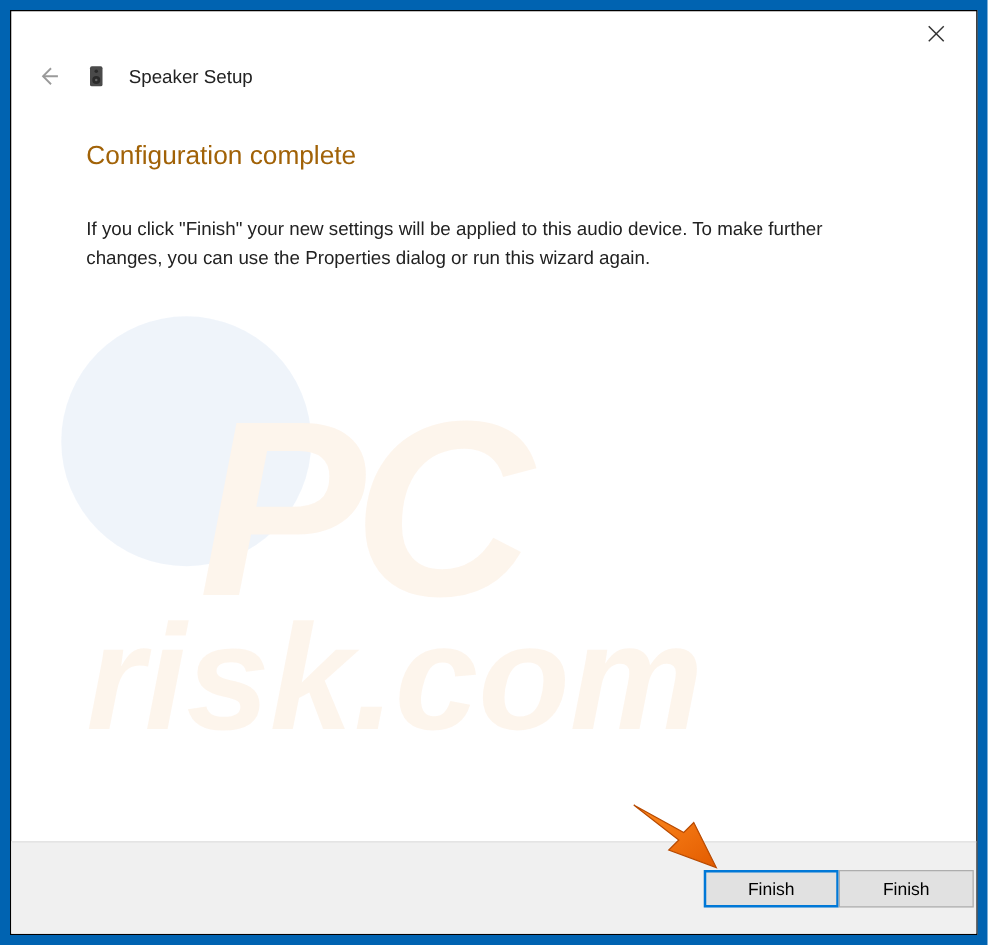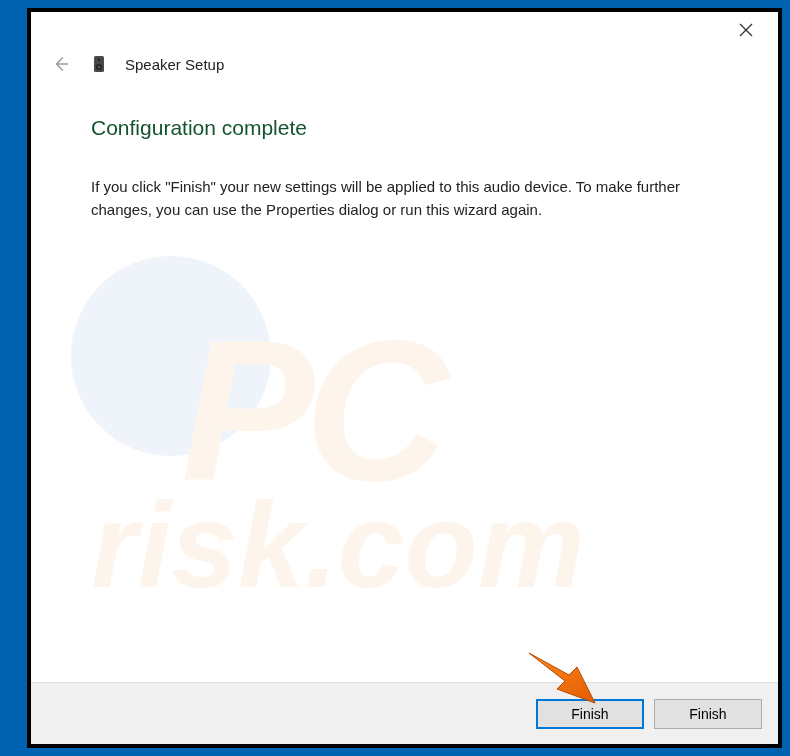--- a/index.html
+++ b/index.html
@@ -7,24 +7,23 @@
       font-family: "Segoe UI", Tahoma, sans-serif;
       background: #0063b1;
       width: 790px;
       height: 756px;
       position: relative;
     }
     .dialog {
       position: absolute;
       top: 8px; left: 8px; right: 8px; bottom: 8px;
       background: #fff;
-      border: 4px solid #000000;
+      border: 1px solid #000000;
       display: flex;
       flex-direction: column;
-      margin-left: 19px;
     }
     .titlebar {
       height: 36px;
       display: flex;
       justify-content: flex-end;
       align-items: center;
       padding-right: 12px;
     }
     .close-btn {
       width: 40px;
@@ -55,40 +54,39 @@
       font-size: 15px;
       font-weight: 400;
       color: #222;
     }
     .content {
       flex: 1;
       padding: 40px 60px 10px 60px;
       position: relative;
     }
     .heading {
-      color: #14532d;
+      color: #a16207;
       font-size: 21px;
       font-weight: 400;
       margin-bottom: 36px;
     }
     .body-text {
       font-size: 15px;
       color: #222;
       line-height: 1.5;
       max-width: 610px;
     }
     .footer {
-      height: 62px;
+      height: 74px;
       background: #f0f0f0;
       border-top: 1px solid #e0e0e0;
       display: flex;
       align-items: center;
       justify-content: flex-end;
-      padding-right: 16px;
-      gap: 10px;
+      padding-right: 2px;
       position: relative;
     }
     .btn {
       width: 108px;
       height: 30px;
       border: 1px solid #adadad;
       background: #e1e1e1;
       font-family: inherit;
       font-size: 14px;
       cursor: pointer;

